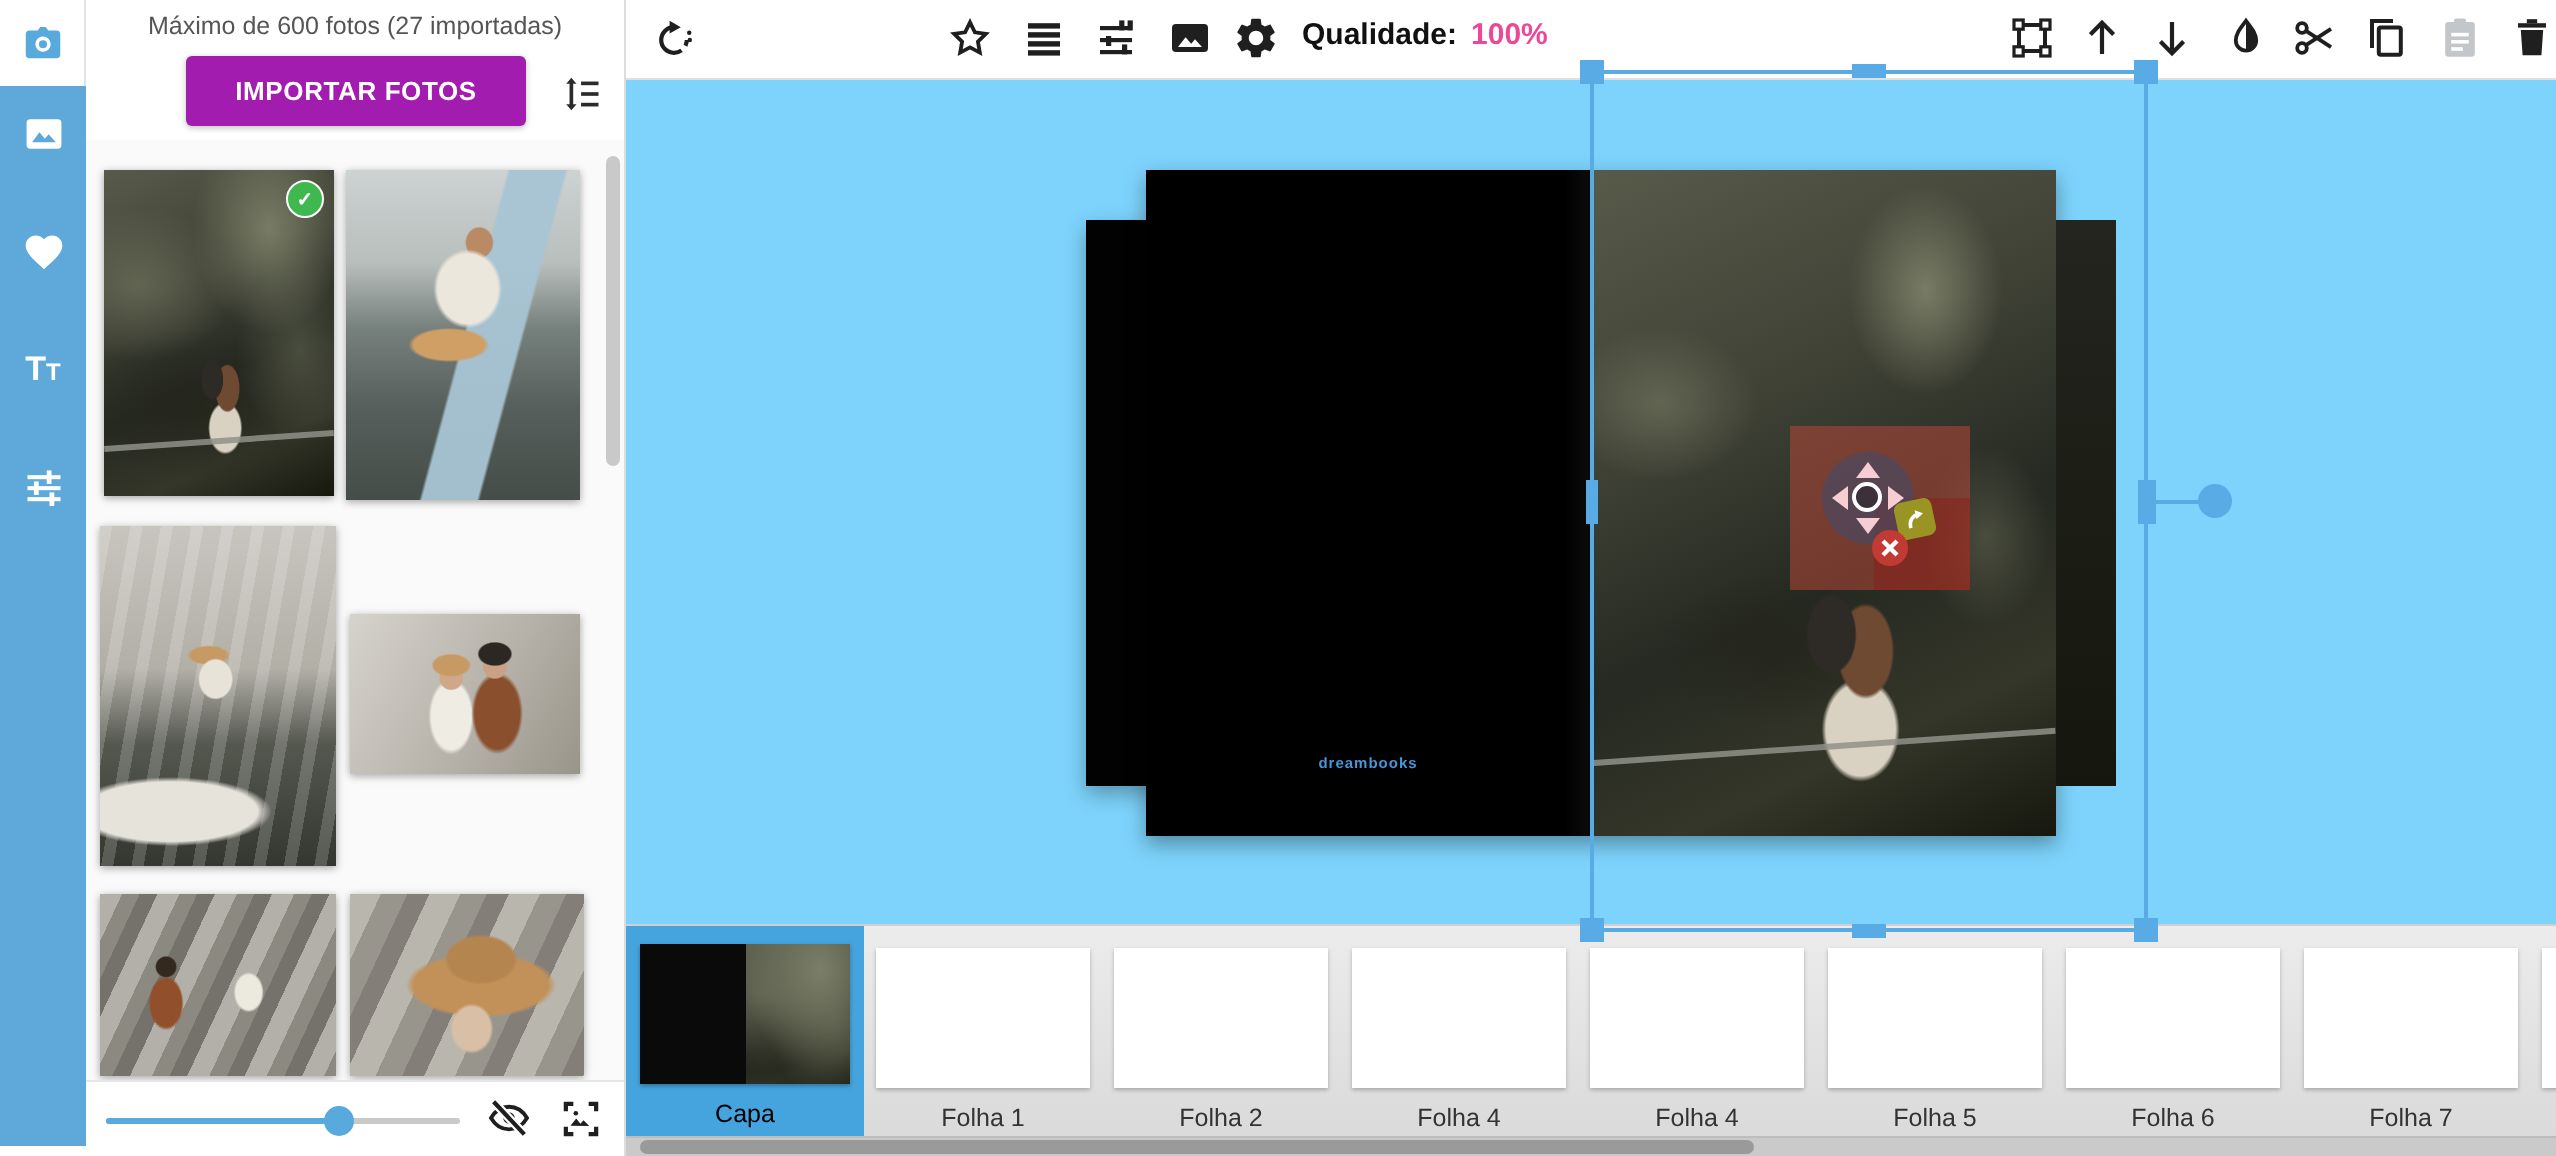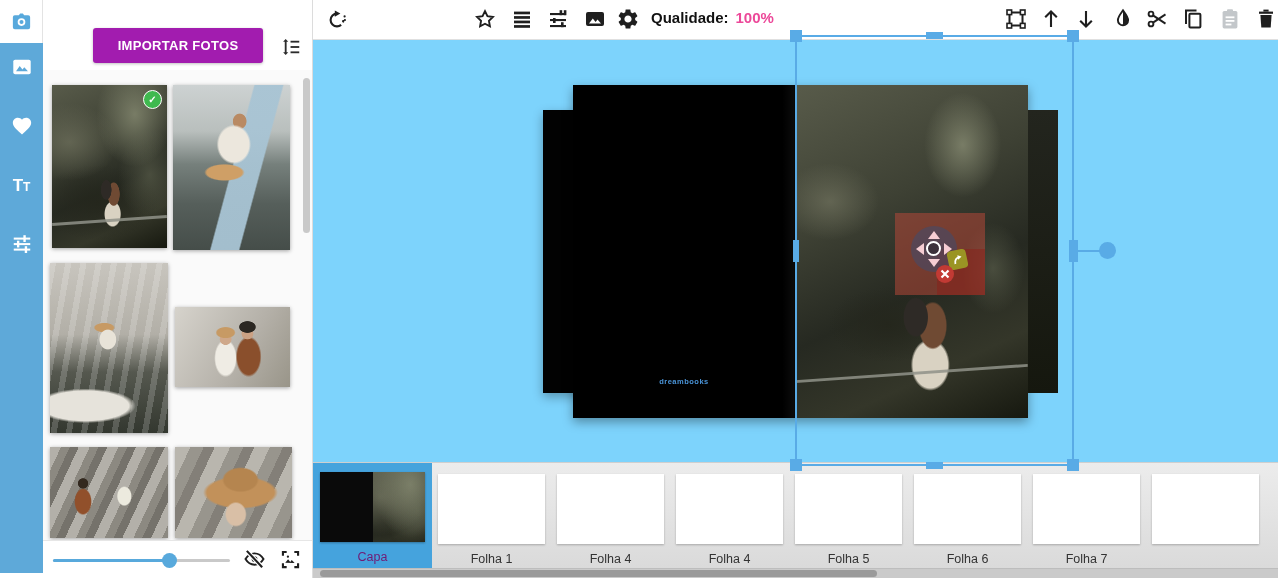--- a/index.html
+++ b/index.html
@@ -127,21 +127,21 @@
   
   .strip{position:absolute;left:313px;top:462px;width:965px;height:106px;overflow:hidden;display:flex;
          background:linear-gradient(#ececec,#dadada);border-top:1px solid #cfcfcf;box-sizing:border-box;z-index:10}
   .cell{flex:none;width:119px;height:106px;cursor:pointer}
   .cell.sel-page{background:#45a3dd}
   .page-thumb{width:107px;height:70px;margin:11px auto 0;background:#fff;box-shadow:0 1px 2px rgba(0,0,0,.25)}
   .mini{width:105px;height:70px;margin:9px auto 0;display:flex;box-shadow:0 1px 2px rgba(0,0,0,.3)}
   .mini .mb{width:50%;background:#0a0a0a}
   .mini .mp{width:50%;position:relative}
   .cell-label{margin-top:8px;text-align:center;font-size:12.5px;color:#333}
-  .sel-page .cell-label{color:#701a75}
+  .sel-page .cell-label{color:#000000}
   .hscroll{position:absolute;left:313px;top:568px;width:965px;height:10px;background:#cacaca;border-top:1px solid #bdbdbd;box-sizing:border-box;z-index:10}
   .hthumb{position:absolute;left:7px;top:1px;width:557px;height:7px;border-radius:4px;background:#9a9a9a;cursor:pointer}
   svg{display:block}
 </style>
 </head>
 <body>
 
 <div id="root">
 
   <div class="sidebar">
@@ -183,20 +183,21 @@
               <rect x="3" y="17" width="18" height="2.2"></rect>
               <rect x="15" y="14.4" width="2.6" height="7.4"></rect>
             </svg>
         </span>
       </div>
     </div>
   </div>
 
   <div class="panel">
     <div class="panel-head">
+      <div class="counter">Máximo de 600 fotos (27 importadas)</div>
       <button class="import-btn">IMPORTAR FOTOS</button>
       <span class="sort-ic">
         <svg width="22" height="22" viewBox="0 0 24 24" fill="#2b2b2b">
             <path d="M6.2 3.2 9 6.4H7.2v11.2H9l-2.8 3.2-2.8-3.2h1.8V6.4H3.4z"></path>
             <rect x="11.5" y="5.2" width="9.5" height="2"></rect>
             <rect x="11.5" y="11" width="9.5" height="2"></rect>
             <rect x="11.5" y="16.8" width="9.5" height="2"></rect>
           </svg>
       </span>
     </div>
@@ -400,20 +401,24 @@
         <div class="mp p-cliff"></div>
       </div>
       <div class="cell-label">Capa</div>
     </div>
     <div class="cell">
       <div class="page-thumb"></div>
       <div class="cell-label">Folha 1</div>
     </div>
     <div class="cell">
       <div class="page-thumb"></div>
+      <div class="cell-label">Folha 2</div>
+    </div>
+    <div class="cell">
+      <div class="page-thumb"></div>
       <div class="cell-label">Folha 4</div>
     </div>
     <div class="cell">
       <div class="page-thumb"></div>
       <div class="cell-label">Folha 4</div>
     </div>
     <div class="cell">
       <div class="page-thumb"></div>
       <div class="cell-label">Folha 5</div>
     </div>

